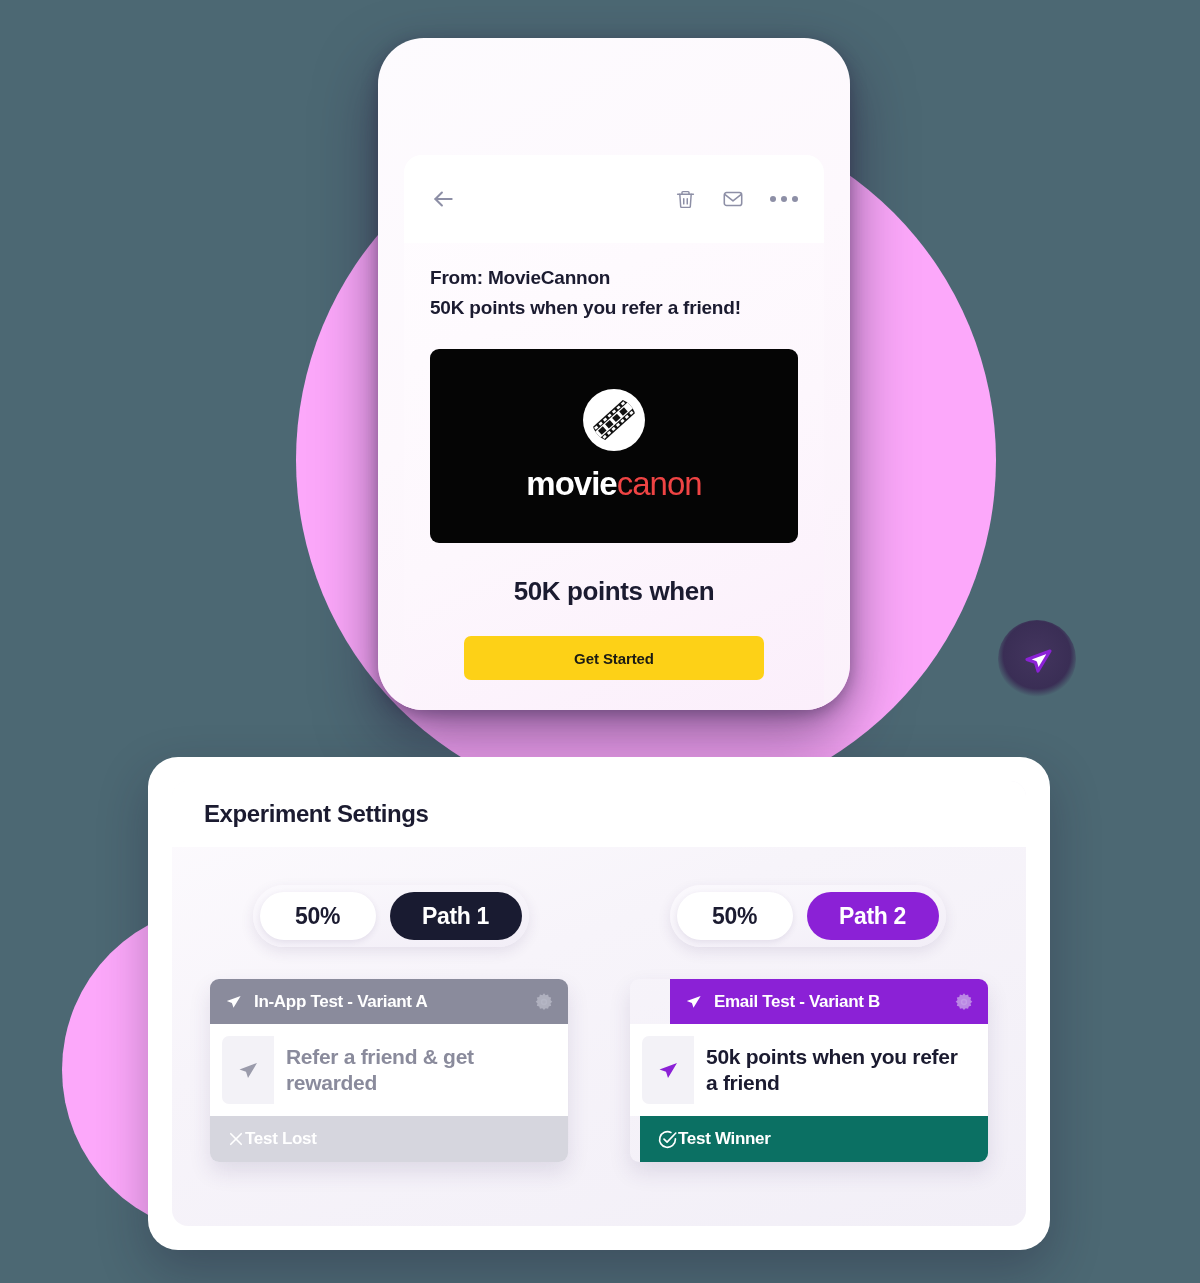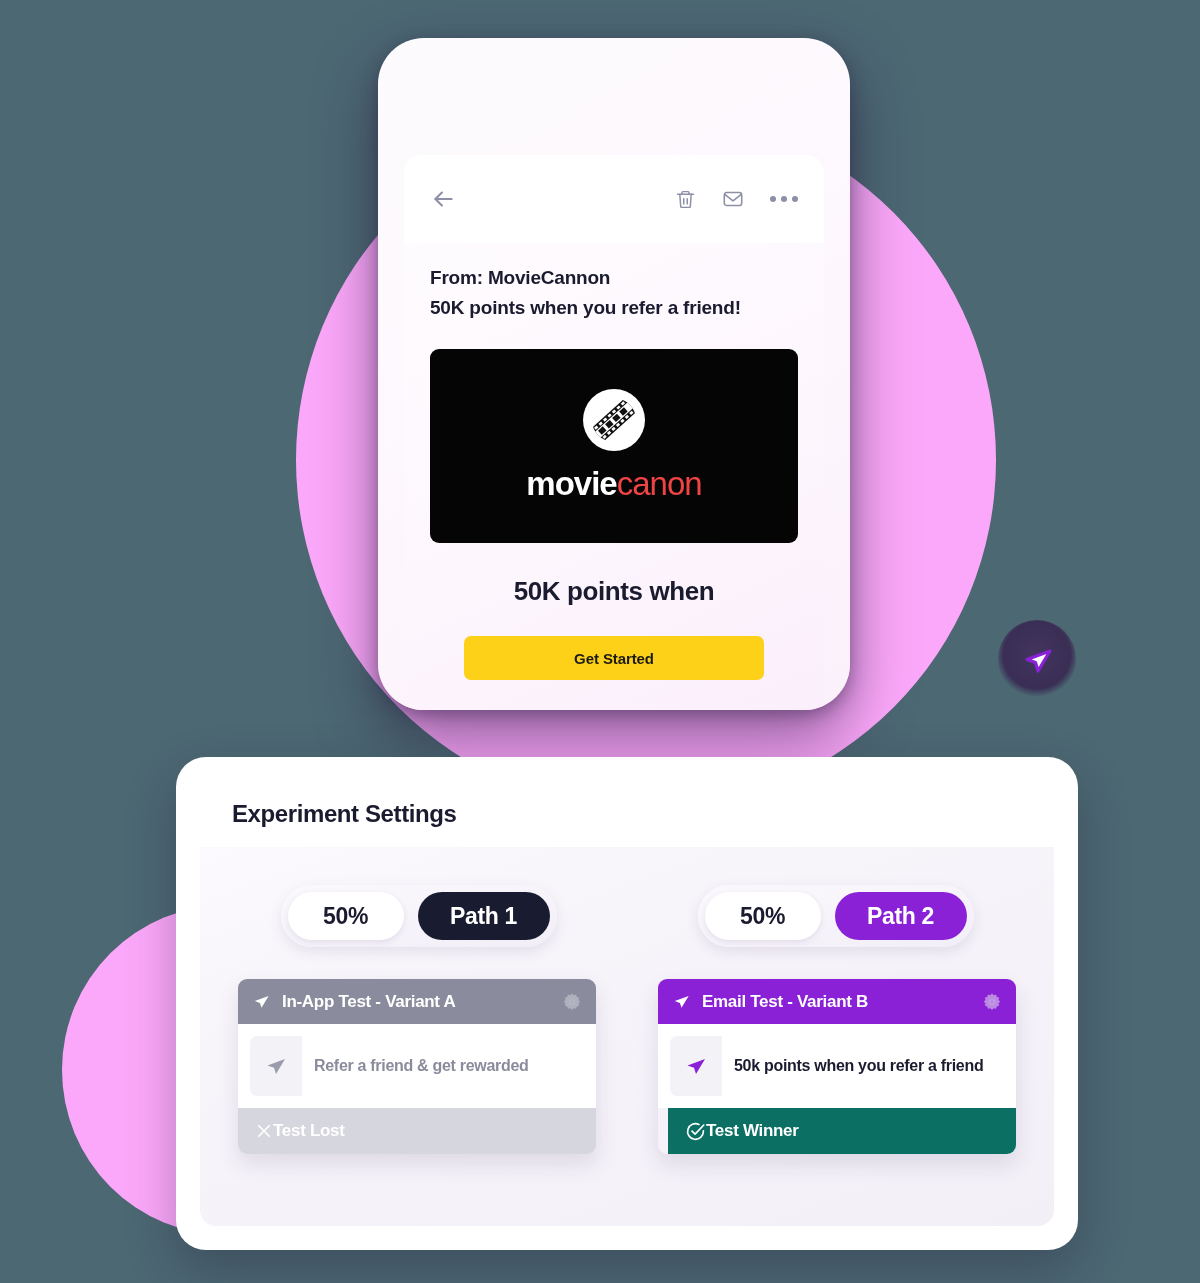--- a/index.html
+++ b/index.html
@@ -161,21 +161,21 @@
     border-radius: 50%;
     background: radial-gradient(circle at 50% 45%, #43355e 0%, #3a2e55 58%, rgba(58,46,85,0) 72%);
     display: flex;
     align-items: center;
     justify-content: center;
   }
 
   
   #settings-panel {
     position: absolute;
-    left: 176px;
+    left: 148px;
     top: 757px;
     width: 902px;
     height: 493px;
     border-radius: 30px;
     background: #ffffff;
     box-shadow: 0 20px 50px rgba(30, 22, 50, .30);
     padding: 24px;
   }
 
   #settings-card {
@@ -256,21 +256,21 @@
     gap: 11px;
   }
   .variant-head .title {
     flex: 1;
     font-size: 17px;
     font-weight: bold;
     color: #ffffff;
     letter-spacing: -.3px;
   }
   #variant-a-head { background: #8a8b9c; }
-  #variant-b-head { background: #8b21d6; }
+  #variant-b-head { background: #8b21d6; margin-left: 40px; }
 
   .variant-body {
     background: #ffffff;
     padding: 12px;
     display: flex;
     align-items: stretch;
     gap: 0;
   }
   .msg-tile {
     display: flex;
@@ -282,21 +282,21 @@
     border-radius: 7px 0 0 7px;
     flex: none;
   }
   .msg-text {
     flex: 1;
     background: #ffffff;
     border-radius: 0 7px 7px 0;
     display: flex;
     align-items: center;
     padding: 8px 12px;
-    font-size: 16px;
+    font-size: 21px;
     font-weight: bold;
     line-height: 26px;
     letter-spacing: -.3px;
   }
   #variant-a-text { color: #8a8b9c; }
   #variant-b-text { color: #1b1b30; }
 
   .variant-foot {
     height: 46px;
     display: flex;

